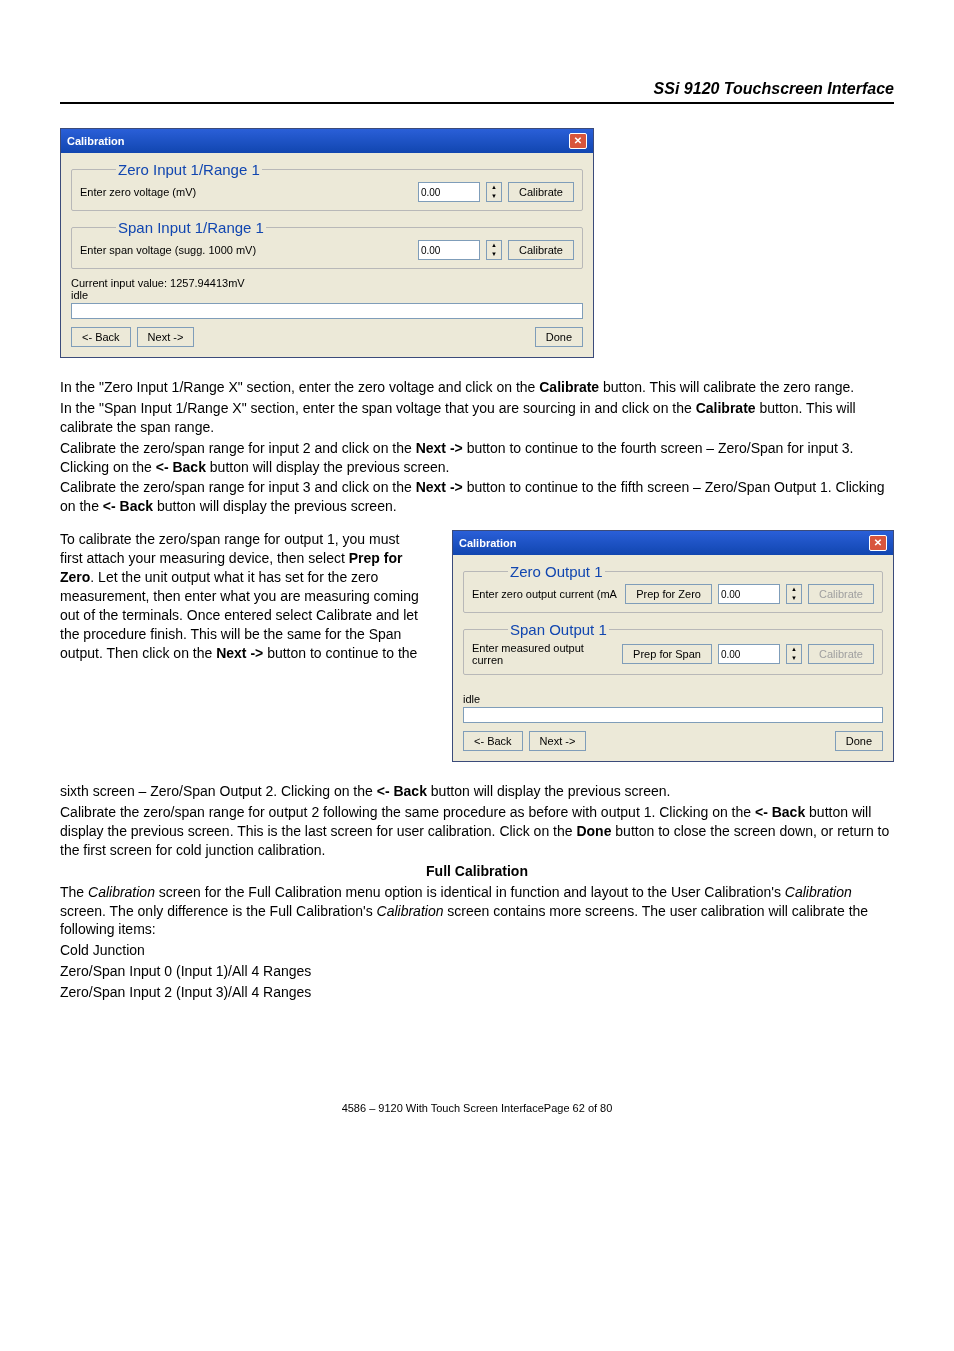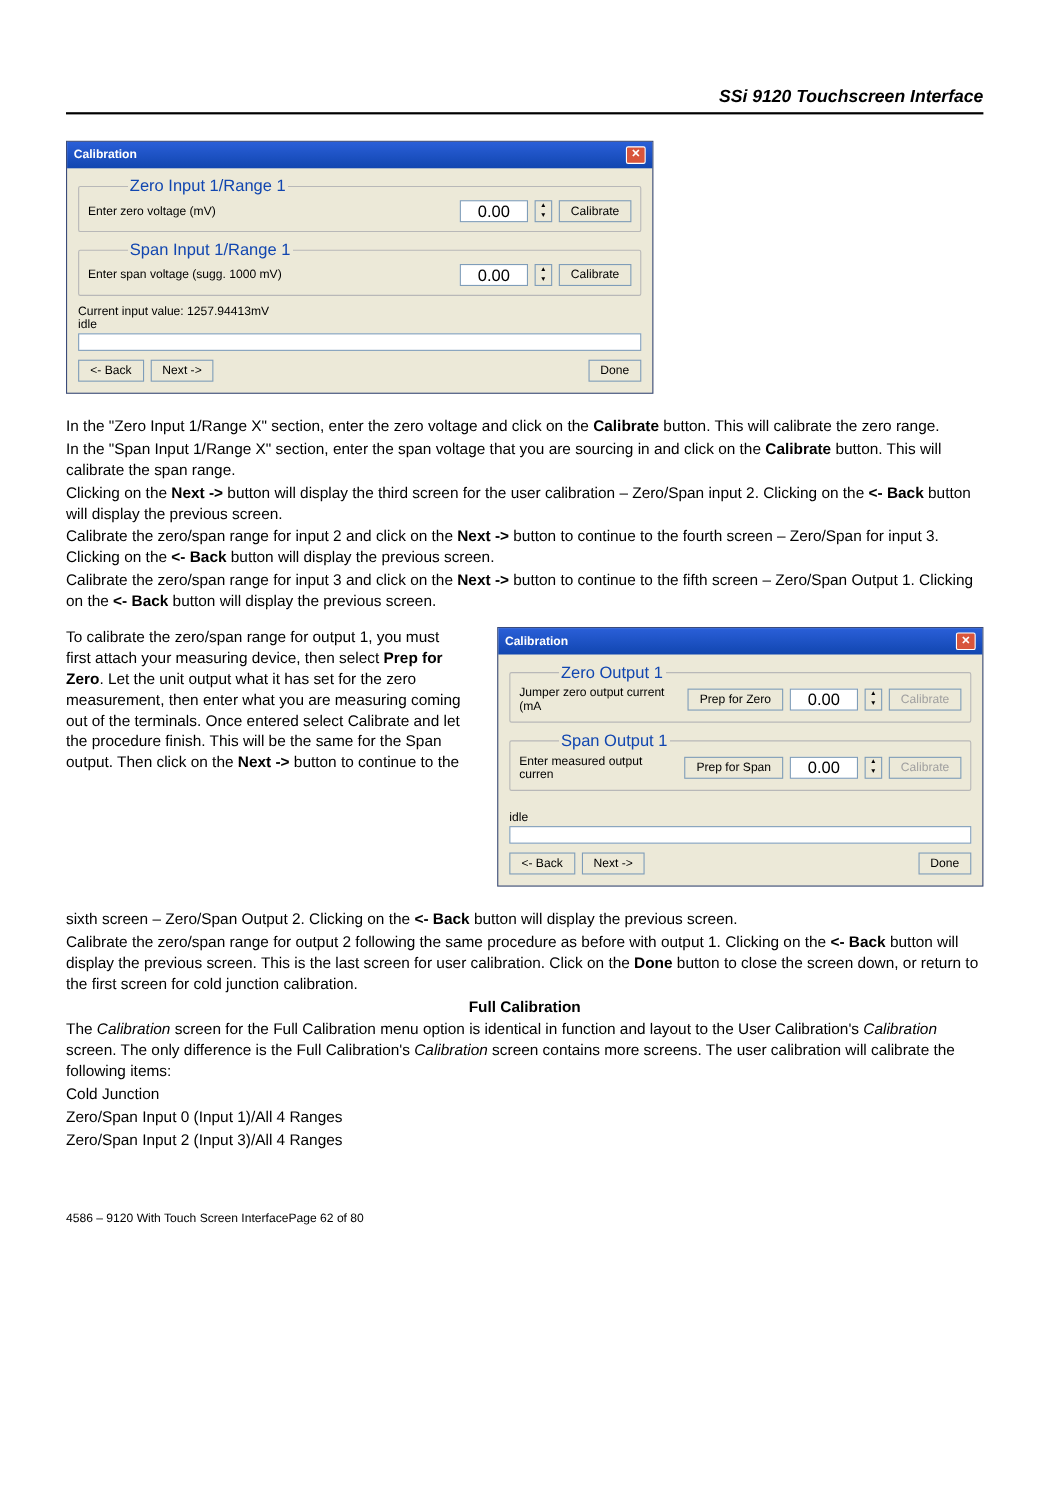--- a/index.html
+++ b/index.html
@@ -77,24 +77,23 @@
     align-items: center;
     gap: 6px;
   }
   .row .lbl {
     flex: 1;
   }
   .num-input {
     width: 56px;
     height: 18px;
     border: 1px solid #7f9db9;
-    font-size: 15px;
+    font-size: 10px;
     padding: 0 2px;
     background: #fff;
-    text-align: center;
   }
   .spinner {
     width: 14px;
     height: 18px;
     display: flex;
     flex-direction: column;
     border: 1px solid #7f9db9;
     background: #ece9d8;
   }
   .spinner div {
@@ -157,24 +156,24 @@
     flex: 1;
   }
 
   .full-cal-head {
     font-weight: bold;
     margin-top: 18px;
     text-align: center;
   }
 
   .footer {
-    margin-top: 56px;
+    margin-top: 100px;
     font-size: 11px;
     display: flex;
-    justify-content: flex-start;
+    justify-content: center;
   }
 </style>
 </head>
 <body>
 
 <div class="page">
 
   <div class="header-title">SSi 9120 Touchscreen Interface</div>
 
   <div class="dlg">
@@ -224,23 +223,20 @@
   </div>
 
   <div class="body-text">
     <p>
       <span>In the "Zero Input 1/Range X" section, enter the zero voltage and click on the </span><span class="bold">Calibrate</span><span> button. This will calibrate the zero range.</span>
     </p>
     <p>
       <span>In the "Span Input 1/Range X" section, enter the span voltage that you are sourcing in and click on the </span><span class="bold">Calibrate</span><span> button.  This will calibrate the span range.</span>
     </p>
     <p>
-      <span>Clicking on the </span><span class="bold">Next -&gt;</span><span> button will display the third screen for the user calibration – Zero/Span input 2.  Clicking on the </span><span class="bold">&lt;- Back</span><span> button will display the previous screen.</span>
-    </p>
-    <p>
       <span>Calibrate the zero/span range for input 2 and click on the </span><span class="bold">Next -&gt;</span><span> button to continue to the fourth screen – Zero/Span for input 3.  Clicking on the </span><span class="bold">&lt;- Back</span><span> button will display the previous screen.</span>
     </p>
     <p>
       <span>Calibrate the zero/span range for input 3 and click on the </span><span class="bold">Next -&gt;</span><span> button to continue to the fifth screen – Zero/Span Output 1.  Clicking on the </span><span class="bold">&lt;- Back</span><span> button will display the previous screen.</span>
     </p>
   </div>
 
   <div class="two-col">
     <div class="left-text body-text">
       <p>
@@ -250,21 +246,21 @@
 
     <div class="dlg dlg2">
       <div class="dlg-title">
         <span>Calibration</span>
         <span class="close-x">✕</span>
       </div>
       <div class="dlg-body">
         <fieldset>
           <legend>Zero Output 1</legend>
           <div class="row">
-            <span class="lbl">Jumper zero output current (mA</span>
+            <span class="lbl">Enter zero output current (mA</span>
             <button class="btn">Prep for Zero</button>
             <input class="num-input" value="0.00" style="">
             <div class="spinner">
               <div>▲</div>
               <div>▼</div>
             </div>
             <button class="btn disabled">Calibrate</button>
           </div>
         </fieldset>
 

